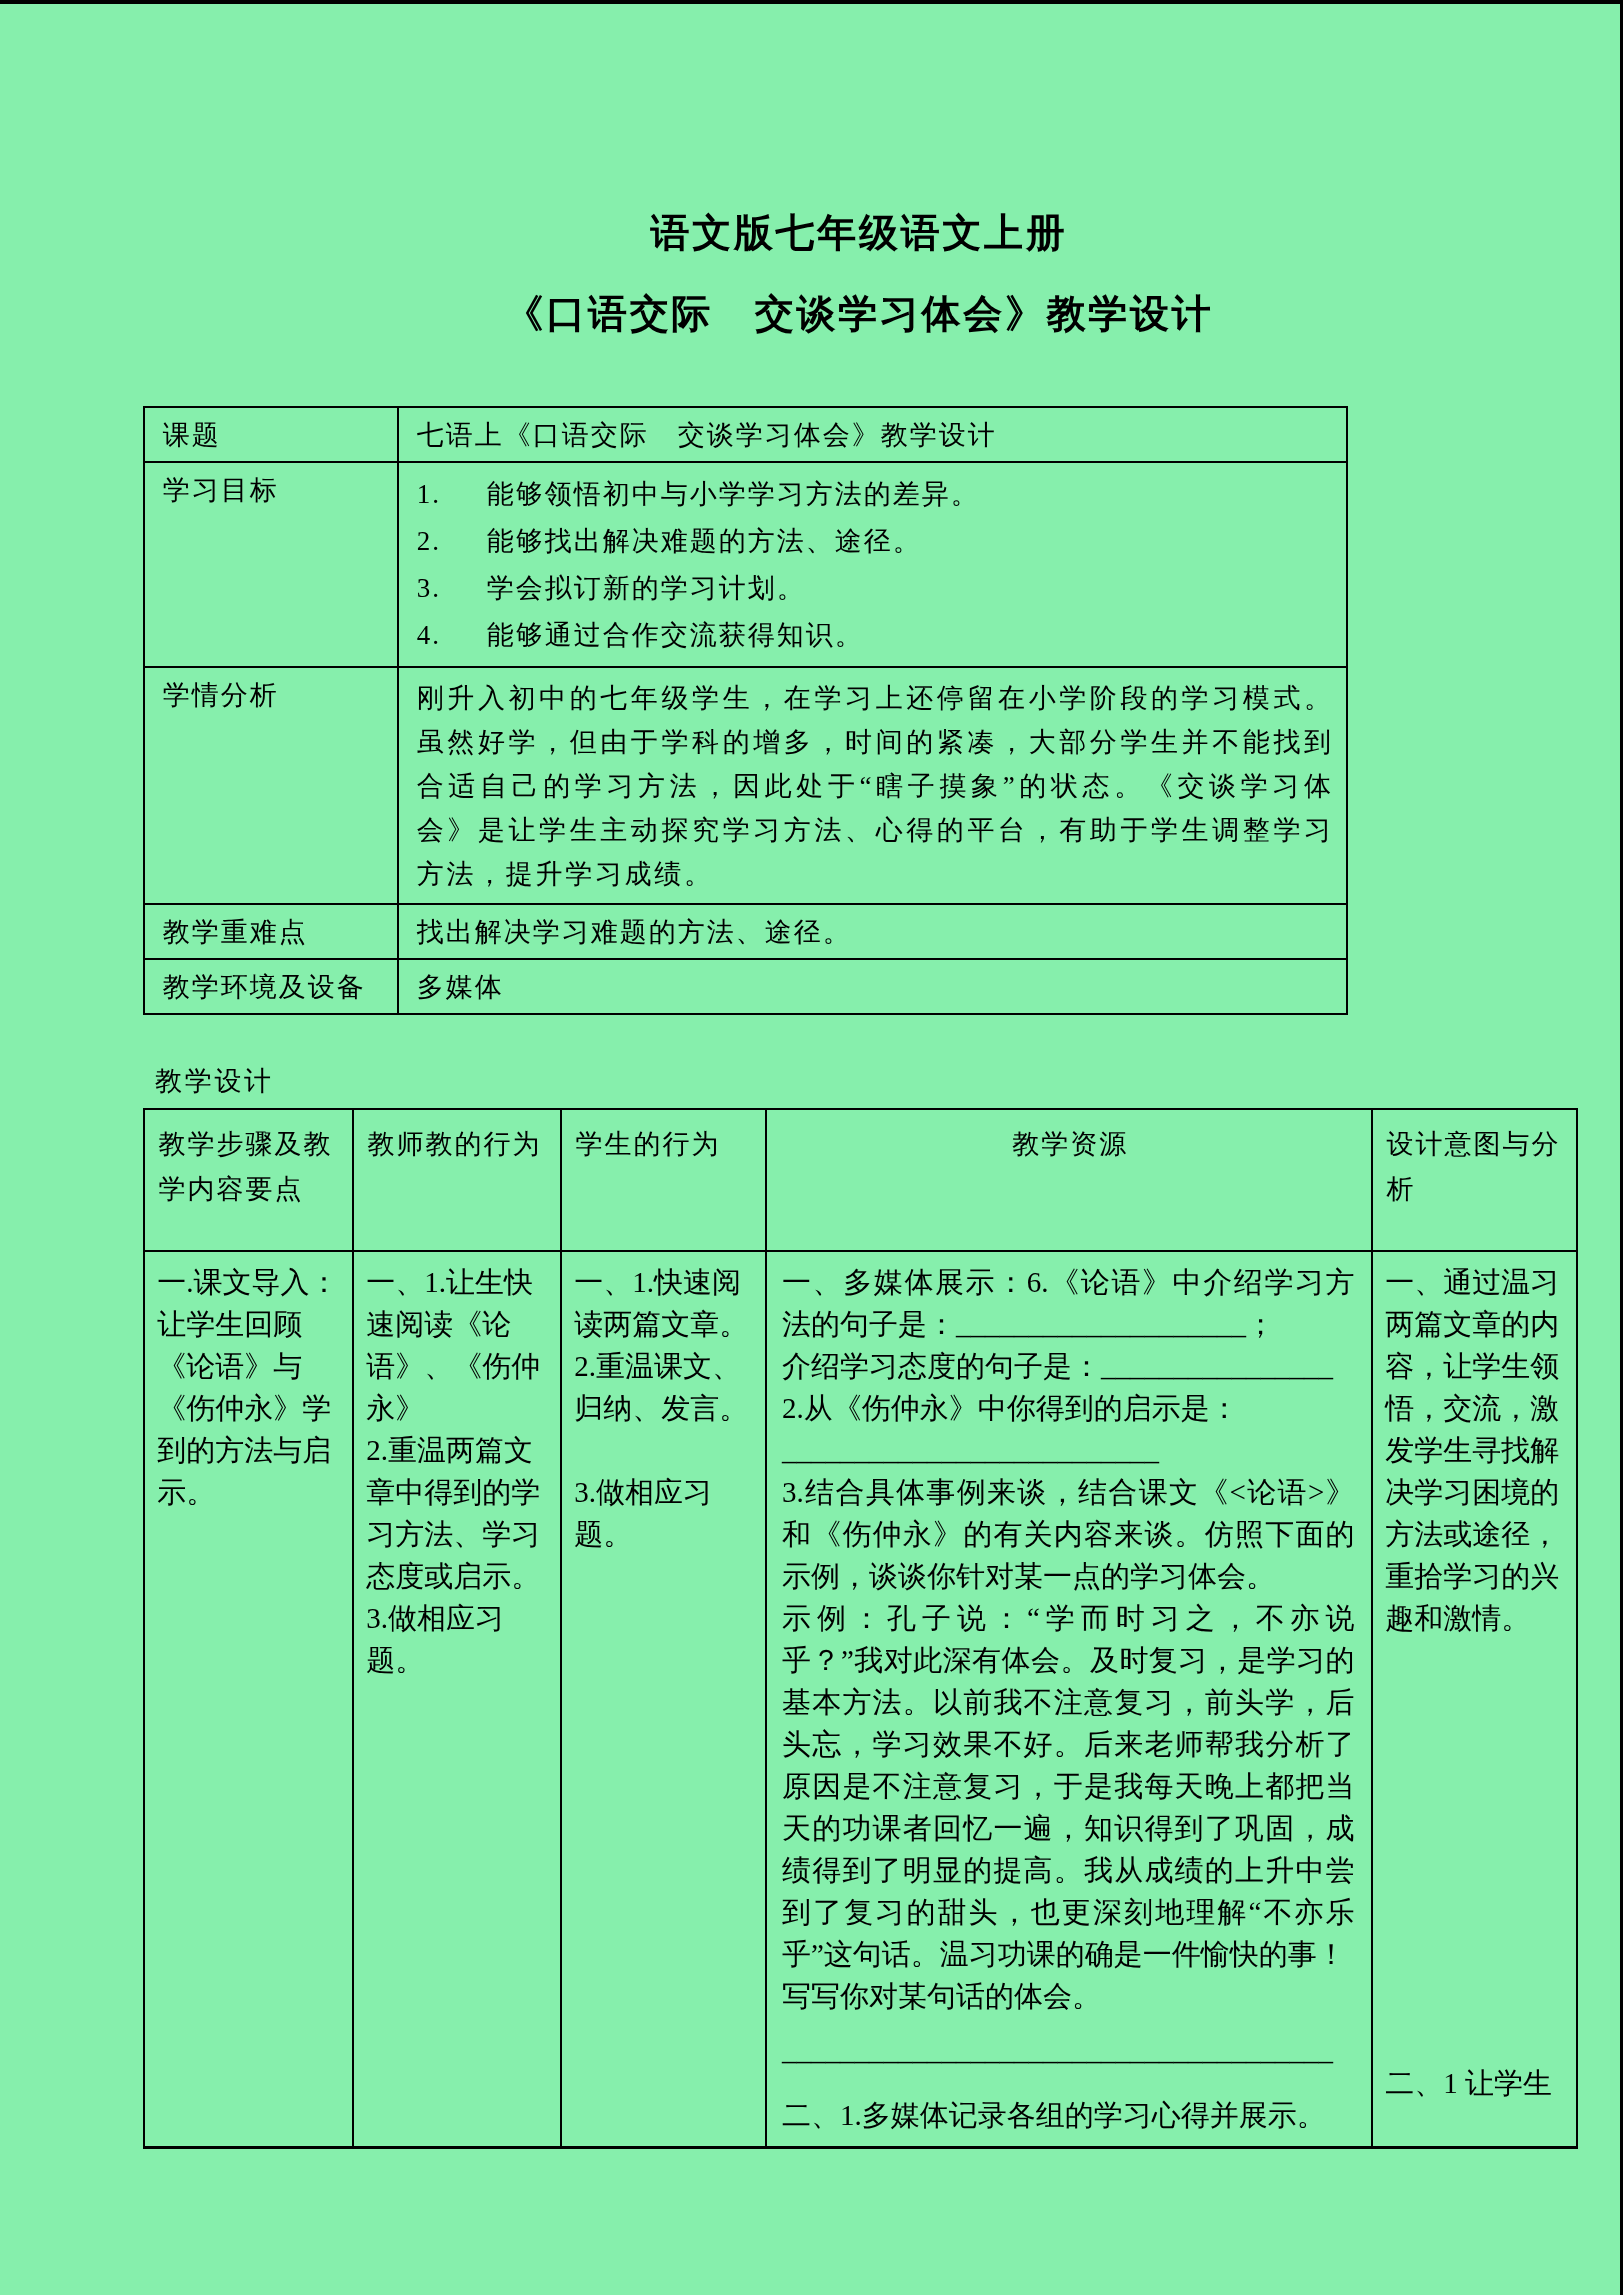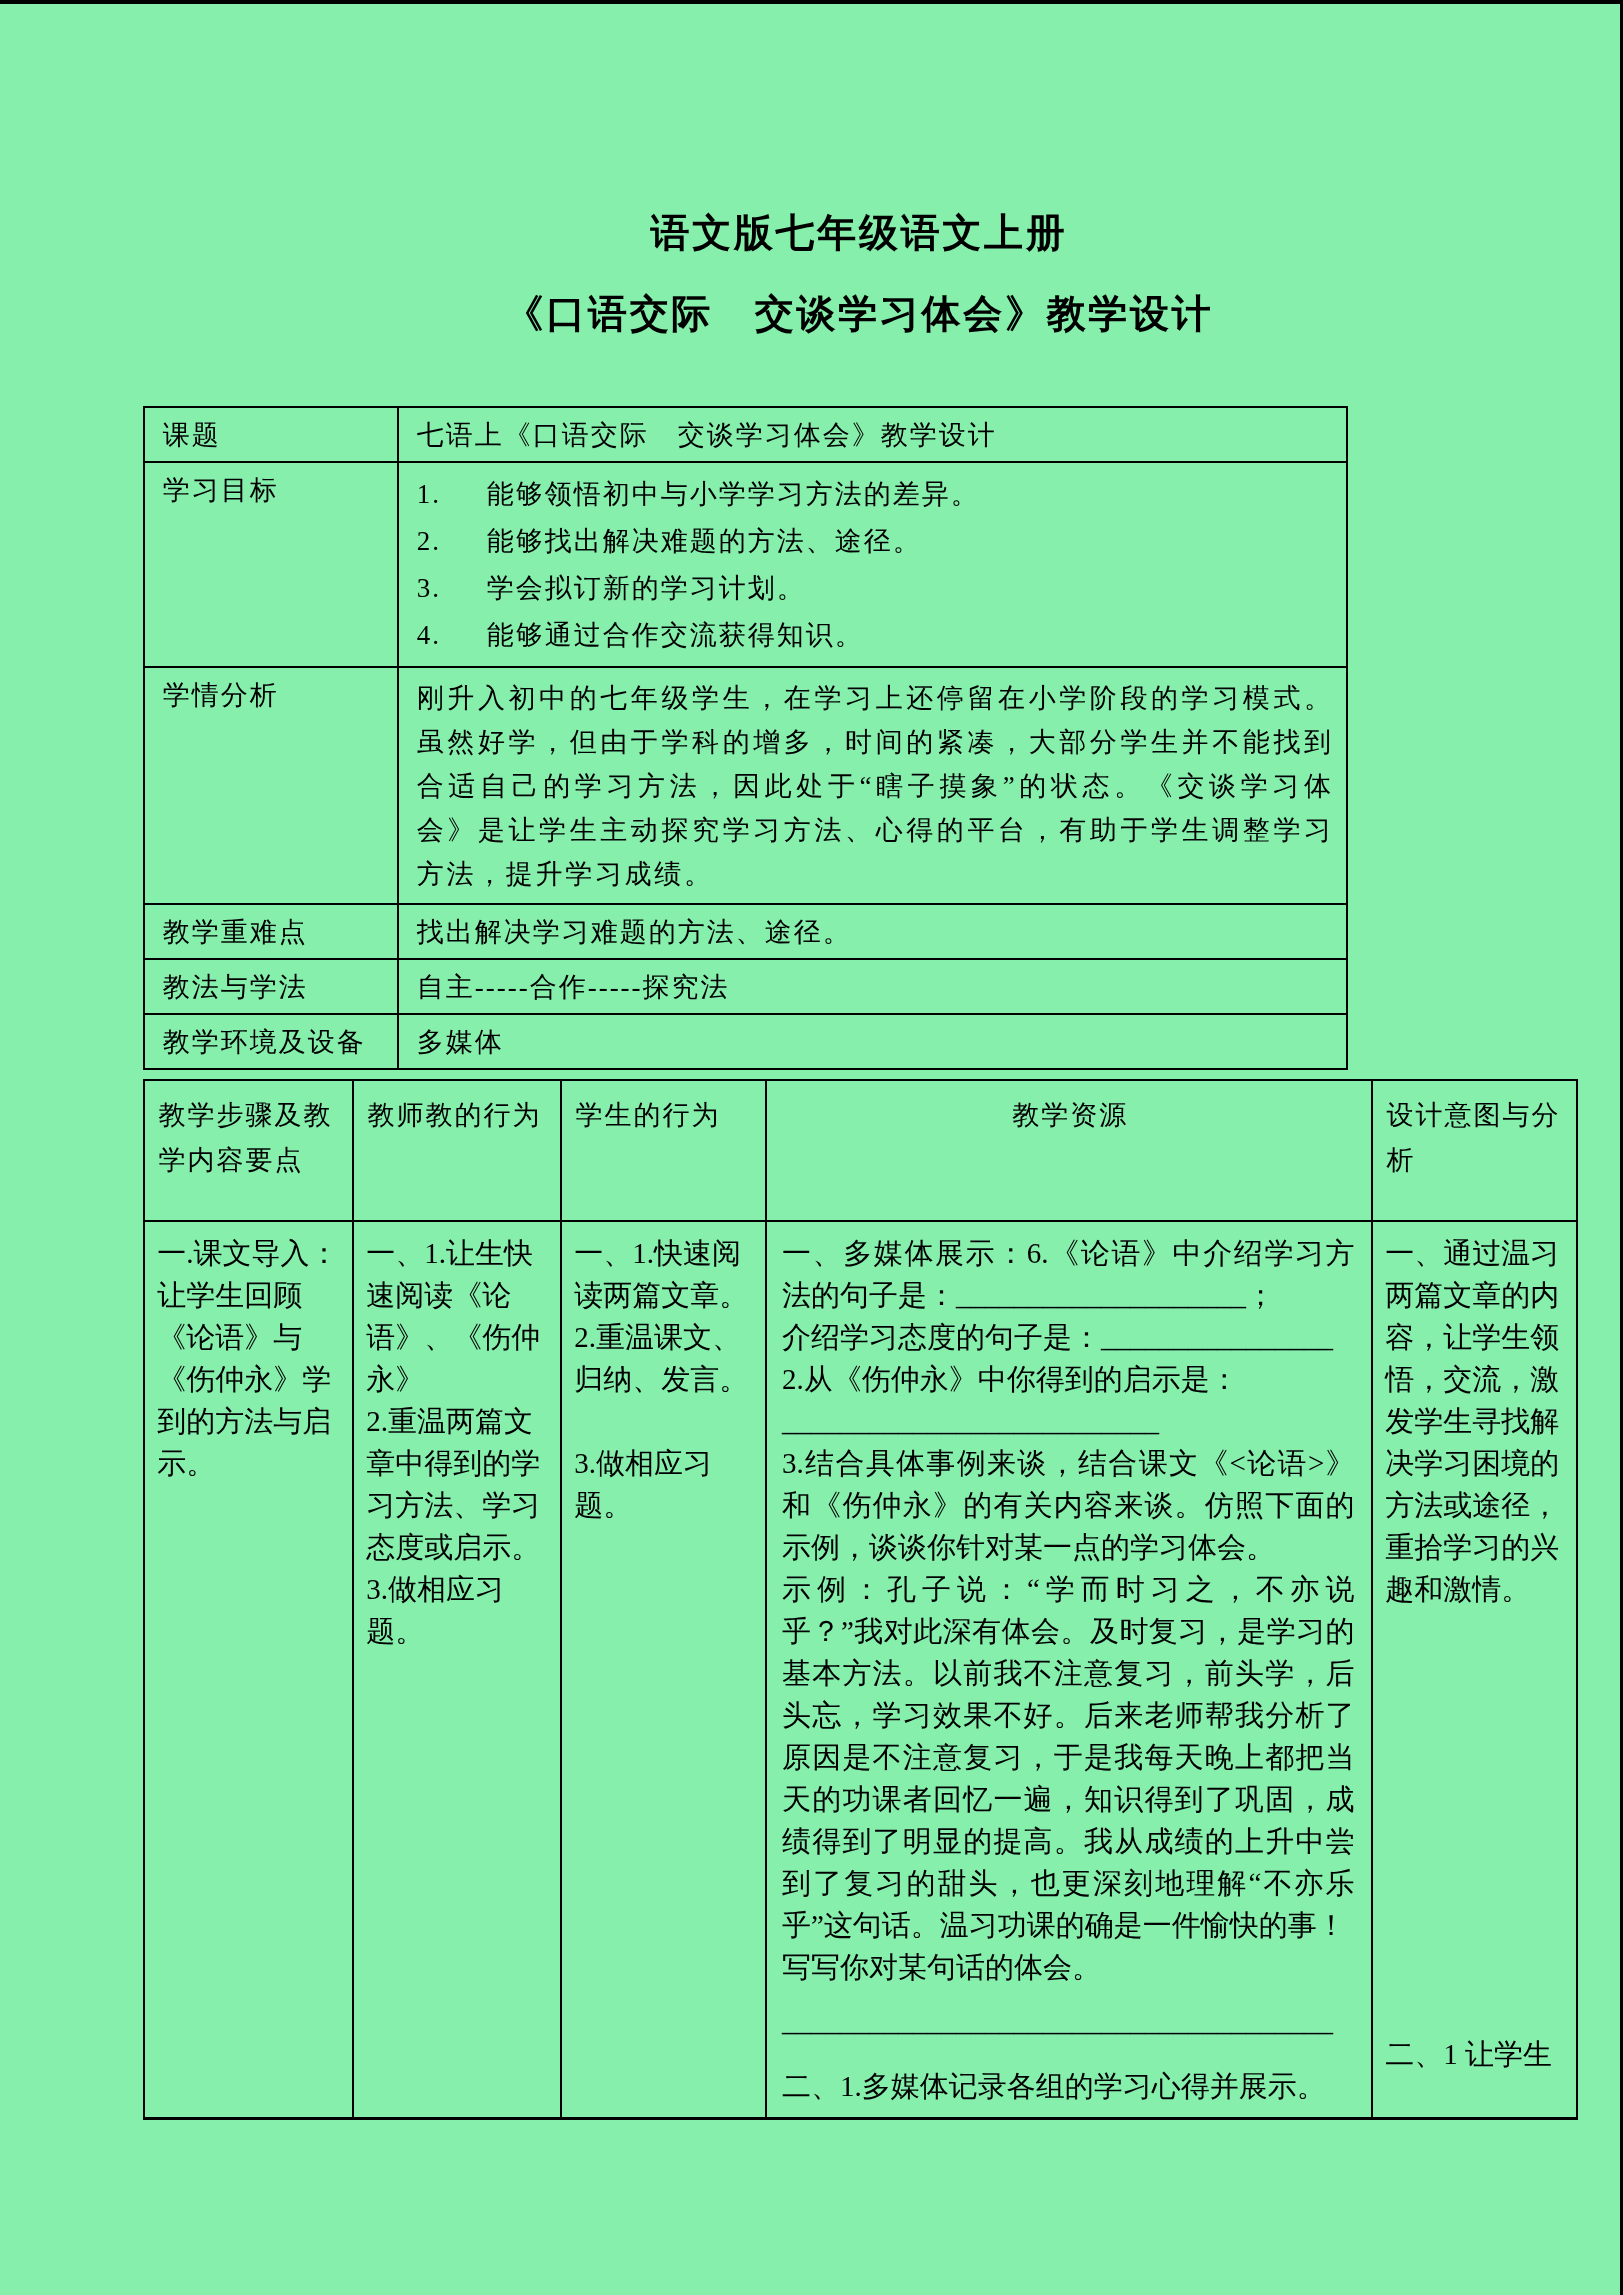--- a/index.html
+++ b/index.html
@@ -101,31 +101,28 @@
       <tr class="r3">
         <td class="lab">学情分析</td>
         <td>
           <p class="analysis">刚升入初中的七年级学生，在学习上还停留在小学阶段的学习模式。虽然好学，但由于学科的增多，时间的紧凑，大部分学生并不能找到合适自己的学习方法，因此处于“瞎子摸象”的状态。《交谈学习体会》是让学生主动探究学习方法、心得的平台，有助于学生调整学习方法，提升学习成绩。</p>
         </td>
       </tr>
       <tr class="r4">
         <td class="lab">教学重难点</td>
         <td>找出解决学习难题的方法、途径。</td>
       </tr>
-      <tr class="r5">
-        <td class="lab">教法与学法</td>
-        <td>自主-----合作-----探究法</td>
-      </tr>
       <tr class="r6">
         <td class="lab">教学环境及设备</td>
         <td>多媒体</td>
       </tr>
     </tbody>
   </table>
 
+  <div class="section-label">教学设计</div>
 
   <table class="t2">
     <colgroup>
       <col style="width:209px">
         <col style="width:208px">
         <col style="width:205px">
         <col style="width:606px">
         <col style="width:205px">
     </colgroup>
     <thead>

